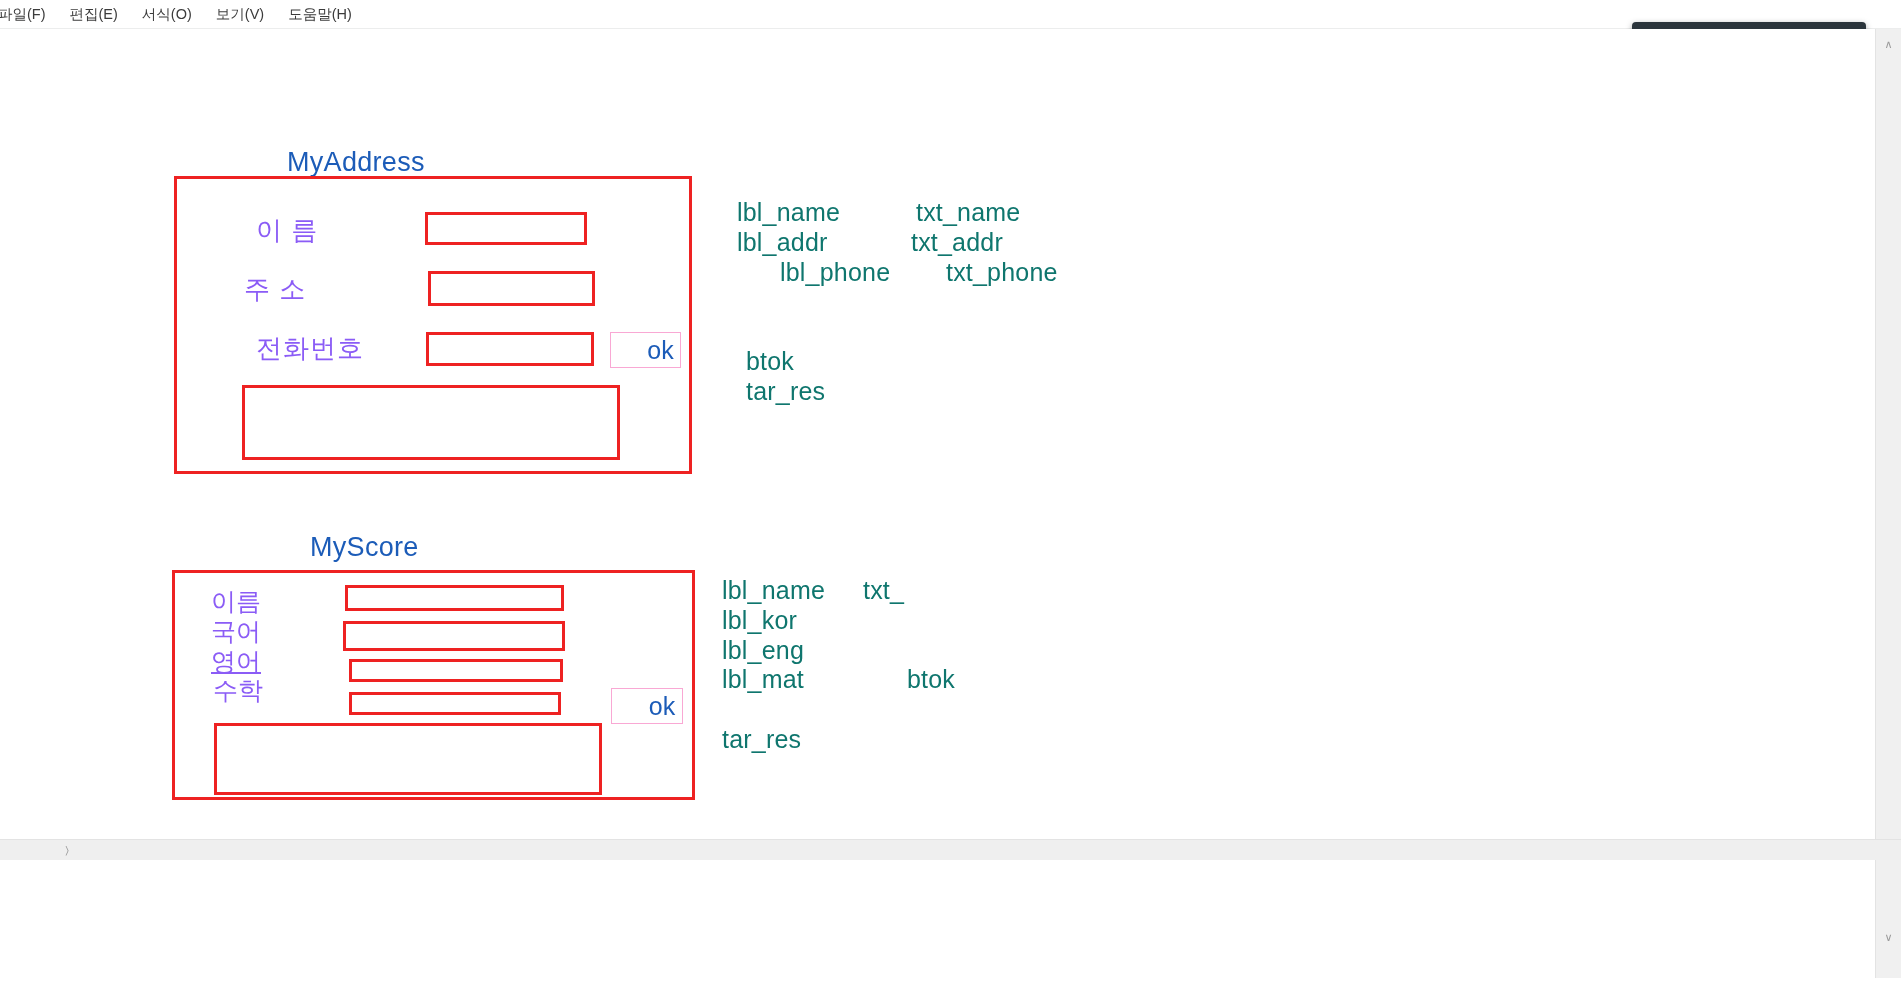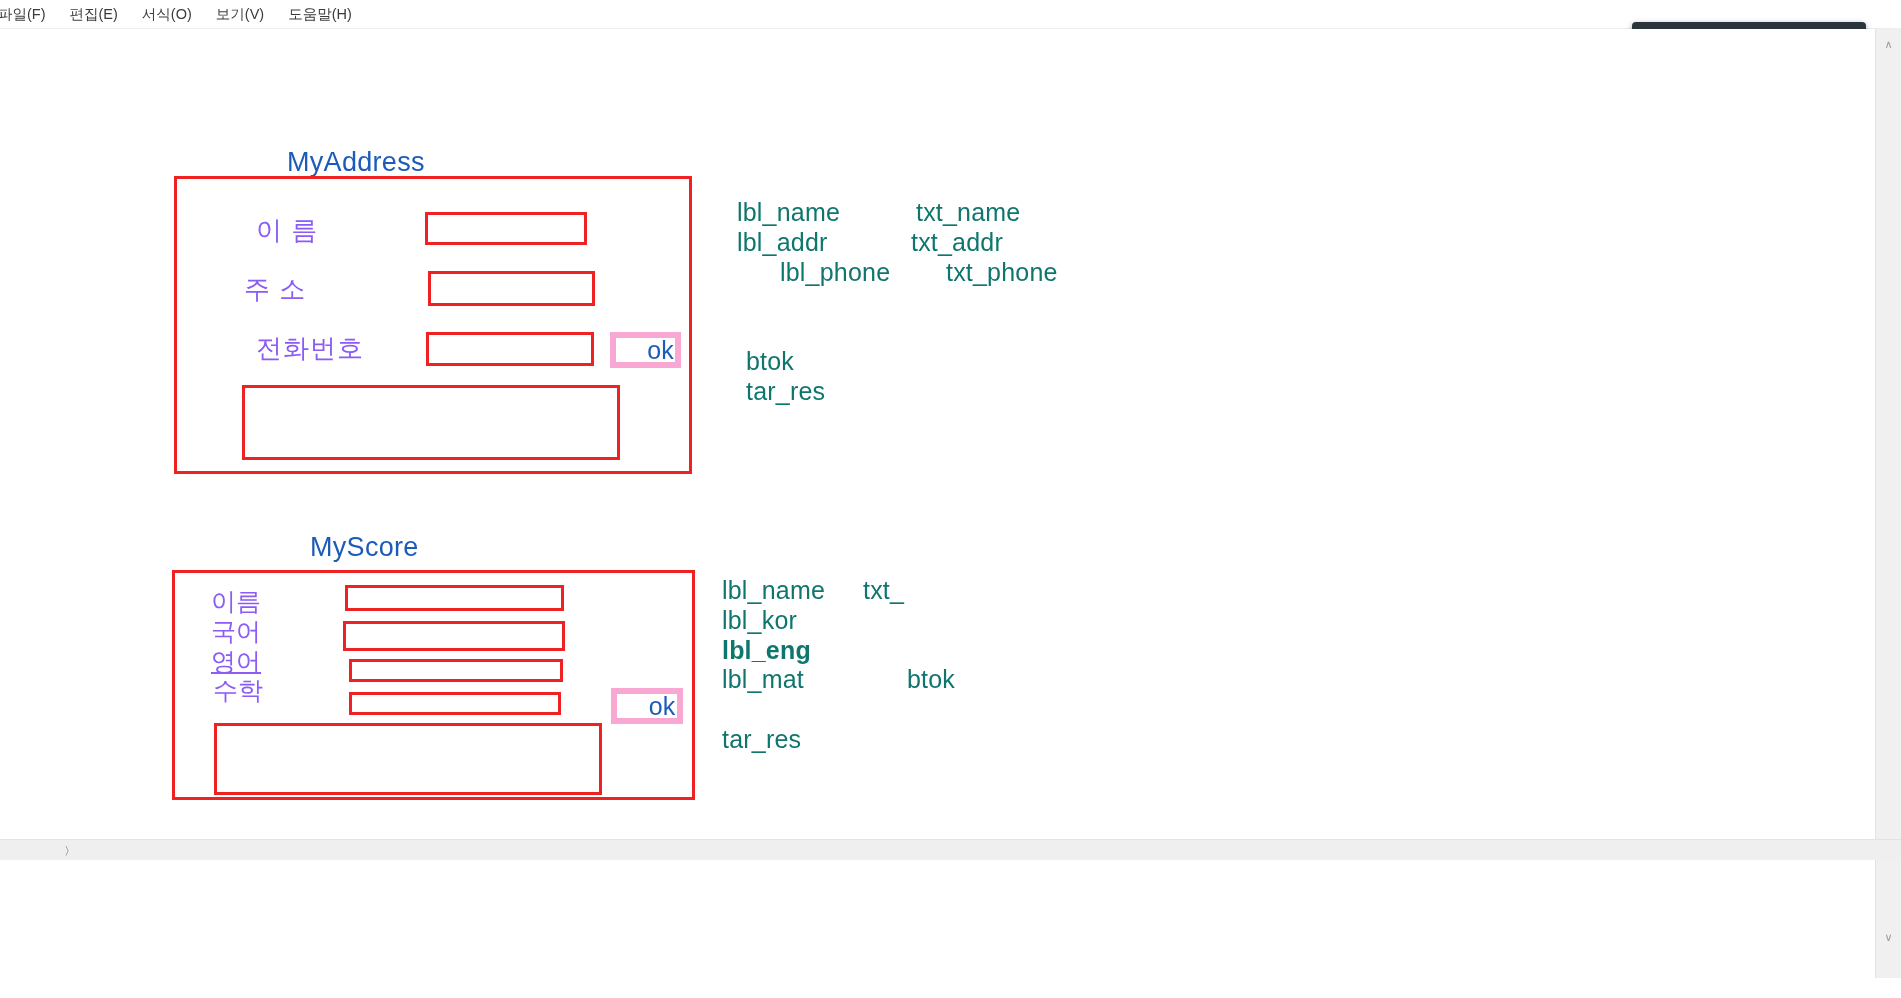--- a/index.html
+++ b/index.html
@@ -99,21 +99,21 @@
     box-sizing: border-box;
   }
   .ta-box {
     position: absolute;
     border: 3px solid #ee2222;
     background: #ffffff;
     box-sizing: border-box;
   }
   .btn-box {
     position: absolute;
-    border: 6px solid #f9a8d4;
+    border: 1px solid #f9a8d4;
     background: #ffffff;
     box-sizing: border-box;
     display: flex;
     align-items: center;
     justify-content: center;
     color: #1c5cb8;
     font-size: 25px;
     cursor: pointer;
     padding-left: 30px;
   }
@@ -259,21 +259,21 @@
     <div class="field-box" style="left:349px; top:663px; width:212px; height:23px;"></div>
 
     <div class="btn-box" style="left:611px; top:659px; width:72px; height:36px;">ok</div>
 
     <div class="ta-box" style="left:214px; top:694px; width:388px; height:72px;"></div>
 
     <div class="anno" style="left:722px; top:547px;">lbl_name</div>
     <div class="anno" style="left:863px; top:547px;">txt_</div>
 
     <div class="anno" style="left:722px; top:577px;">lbl_kor</div>
-    <div class="anno" style="left:722px; top:607px;font-weight:bold;">lbl_eng</div>
+    <div class="anno" style="left:722px; top:607px;">lbl_eng</div>
     <div class="anno" style="left:722px; top:636px;">lbl_mat</div>
 
     <div class="anno" style="left:907px; top:636px;">btok</div>
     <div class="anno" style="left:722px; top:696px;">tar_res</div>
 
   </div>
 
   <div class="vscroll">
     <div class="sb-arrow sb-up">∧</div>
     <div class="vscroll-thumb"></div>

